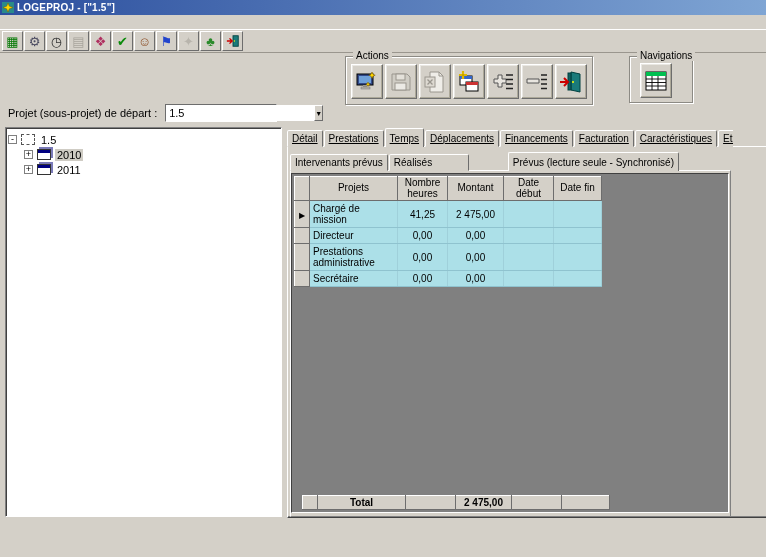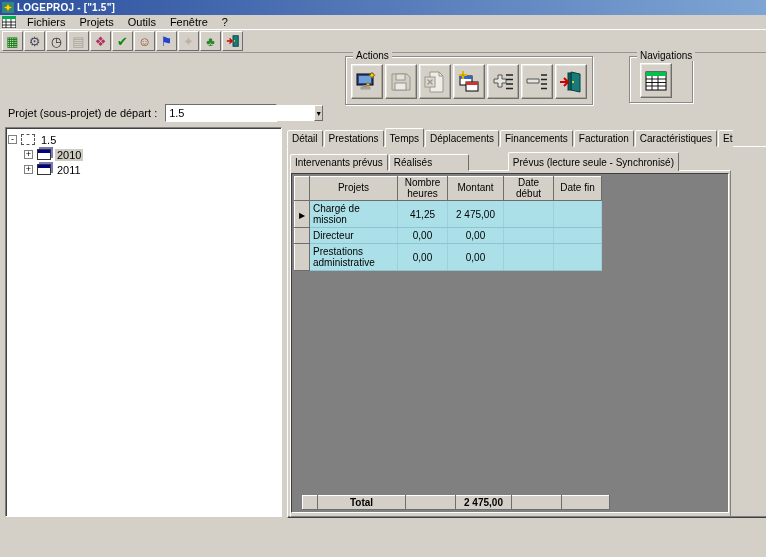--- a/index.html
+++ b/index.html
@@ -67,21 +67,21 @@
   .tree-icon { width:14px; height:11px; margin-right:4px; position:relative; display:inline-block; }
   .tree-icon.dashed { border:1px dashed #555; background:#fff; }
   .tree-icon.win { border:1px solid #333; background:#fff; box-shadow:2px -2px 0 -0px #7a7ab8; }
   .tree-icon.win::before { content:""; position:absolute; left:0; top:0; right:0; height:3px; background:#000080; }
   .tree-label { padding:0 2px; }
   .tree-row.selected .tree-label { background:#cfccc4; }
 
   
   .tabctl { position:absolute; left:287px; top:127px; width:446px; height:391px; }
   .tabstrip { display:flex; align-items:flex-end; white-space:nowrap; overflow:hidden; }
-  .main-strip { height:20px; position:relative; z-index:3; }
+  .main-strip { height:20px; position:relative; z-index:3;text-decoration:underline; }
   .tab { height:17px; line-height:16px; padding:0 4px; font-size:10px; background:#d4d0c8;
     border:1px solid; border-color:#fff #6d6d6d transparent #fff;
     border-radius:2px 2px 0 0; margin-right:1px; cursor:default; }
   .tab.active { height:20px; line-height:19px; border-bottom:1px solid #d4d0c8; position:relative; top:1px; z-index:4; }
   .tabpage { position:absolute; left:0; top:19px; width:536px; height:372px; background:#d4d0c8;
     border:1px solid; border-color:#fff #404040 #404040 #fff;
     box-shadow:inset -1px -1px 0 #808080; }
   .sub-strip { position:absolute; left:2px; top:2px; width:440px; height:22px; z-index:2; }
   .sub-strip .tab { font-size:10px; }
   .sub-spacer { width:38px; height:1px; }
@@ -115,34 +115,20 @@
   <div class="titlebar">
     <span class="app-icon">
       <svg viewBox="0 0 12 11">
           <rect width="12" height="11" fill="#2a8a8a"></rect>
           <path d="M6 1l1.4 3.2L11 5.5 7.4 6.8 6 10 4.6 6.8 1 5.5l3.6-1.3z" fill="#ffd700" stroke="#7a5a00" stroke-width=".5"></path>
         </svg>
     </span>
     <span class="title-text">LOGEPROJ - ["1.5"]</span>
   </div>
 
-  <div class="menubar">
-    <span class="mdi-icon">
-      <svg viewBox="0 0 14 12">
-          <rect x="0" y="0" width="14" height="12" fill="#fff" stroke="#000"></rect>
-          <rect x="0" y="0" width="14" height="3" fill="#00b050"></rect>
-          <path d="M0 6h14M0 9h14M4 3v9M9 3v9" stroke="#000" stroke-width=".8" fill="none"></path>
-        </svg>
-    </span>
-    <span class="menu-item">Fichiers</span>
-    <span class="menu-item">Projets</span>
-    <span class="menu-item">Outils</span>
-    <span class="menu-item">Fenêtre</span>
-    <span class="menu-item">?</span>
-  </div>
 
   <div class="toolbar">
     <span class="tb-btn">
         <span style="color:#007800">▦</span>
       </span>
     <span class="tb-btn">
         <span style="color:#4a4a60">⚙</span>
       </span>
     <span class="tb-btn">
         <span style="color:#333">◷</span>
@@ -333,20 +319,28 @@
               <td class="sel"></td>
               <td>Directeur</td>
               <td class="num">0,00</td>
               <td class="num">0,00</td>
               <td class="date"></td>
               <td class="date"></td>
             </tr>
             <tr>
               <td class="sel"></td>
               <td>Prestations administrative</td>
+              <td class="num">0,00</td>
+              <td class="num">0,00</td>
+              <td class="date"></td>
+              <td class="date"></td>
+            </tr>
+            <tr>
+              <td class="sel"></td>
+              <td>Secrétaire</td>
               <td class="num">0,00</td>
               <td class="num">0,00</td>
               <td class="date"></td>
               <td class="date"></td>
             </tr>
           </tbody>
         </table>
 
         <table class="total-table">
           <colgroup>

